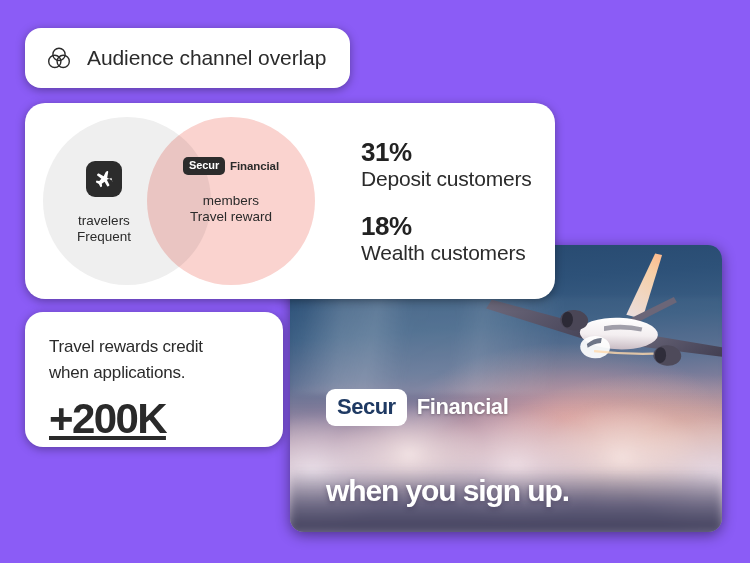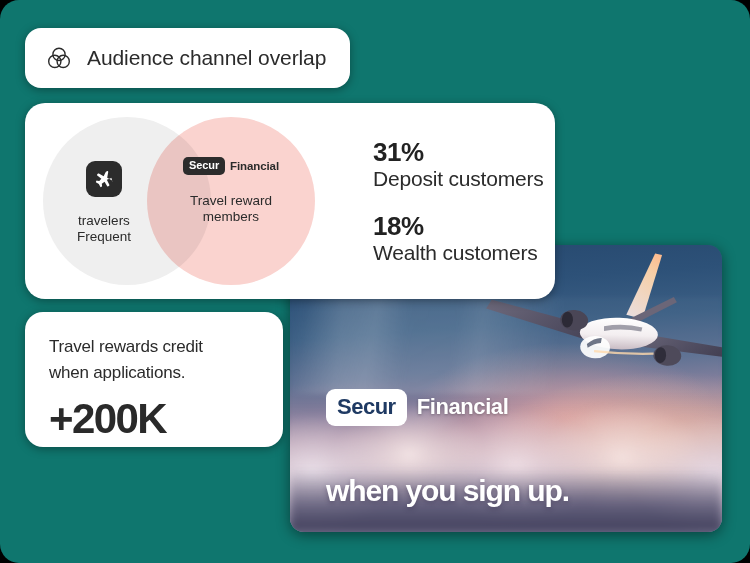--- a/index.html
+++ b/index.html
@@ -12,22 +12,21 @@
     height: 563px;
     position: relative;
     overflow: hidden;
     font-family: "Liberation Sans", sans-serif;
     -webkit-font-smoothing: antialiased;
   }
 
   .stage {
     position: absolute;
     inset: 0;
-    background: #0f766e;
-    border-radius: 19px;
+    background: #8b5cf6;
   }
 
   
   .card {
     position: absolute;
     background: #ffffff;
     border-radius: 18px;
     box-shadow: 0 2px 10px rgba(0,0,0,0.35);
   }
 
@@ -145,21 +144,21 @@
     letter-spacing: -0.1px;
   }
   .secur-mini .mini-word {
     color: #2b2b2b;
     font-size: 11.5px;
     font-weight: 700;
     letter-spacing: -0.1px;
   }
 
   .stats {
-    margin-left: 40px;
+    margin-left: 28px;
     padding-top: 2px;
   }
   .stat { margin-bottom: 22px; }
   .stat:last-child { margin-bottom: 0; }
   .stat .value {
     font-size: 26px;
     font-weight: 700;
     color: #222222;
     line-height: 1.05;
     letter-spacing: -0.5px;
@@ -190,20 +189,21 @@
     color: #2b2b2b;
     letter-spacing: -0.2px;
   }
   #apps-card .apps-number {
     font-size: 42px;
     font-weight: 800;
     color: #2a2a2a;
     letter-spacing: -1.6px;
     line-height: 1;
     margin-top: 12px;
+    text-decoration: underline;
   }
 
   
   #ad-card {
     position: absolute;
     left: 290px;
     top: 245px;
     width: 432px;
     height: 287px;
     border-radius: 14px;
@@ -346,22 +346,22 @@
         </div>
         <div class="label">travelers</div>
         <div class="label">Frequent</div>
       </div>
 
       <div class="venn-text venn-right-text">
         <div class="secur-mini">
           <span class="mini-mark">Secur</span>
           <span class="mini-word">Financial</span>
         </div>
+        <div class="label">members</div>
         <div class="label">Travel reward</div>
-        <div class="label">members</div>
       </div>
     </div>
 
     <div class="stats">
       <div class="stat">
         <div class="value">31%</div>
         <div class="caption">Deposit customers</div>
       </div>
       <div class="stat">
         <div class="value">18%</div>

